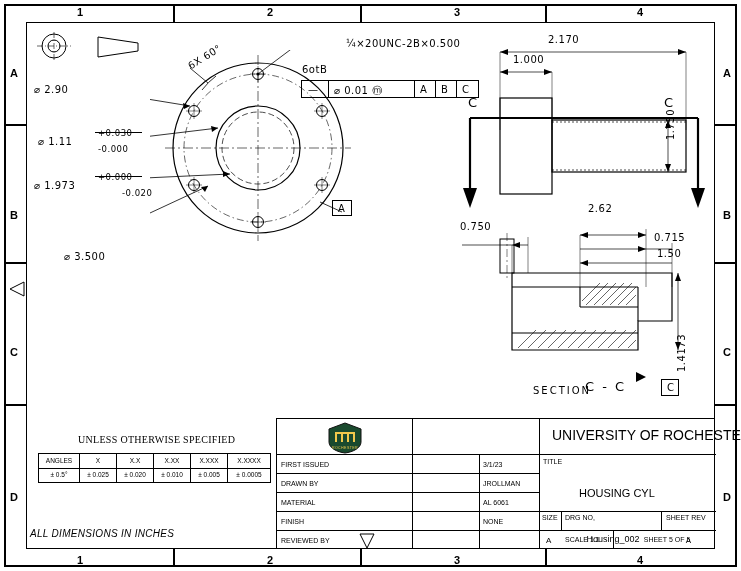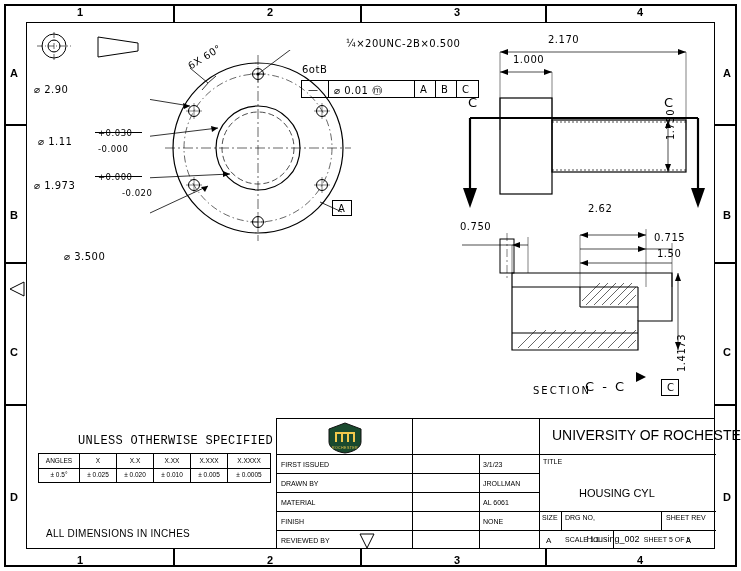--- a/index.html
+++ b/index.html
@@ -78,22 +78,22 @@
     white-space: nowrap;
   }
   .tol-cell {
     font-family: "Liberation Sans", sans-serif;
     font-size: 6.5px;
     text-align: center;
     color: #000;
     white-space: nowrap;
   }
   .notes {
-    font-family: Liberation Mono, monospace;
-    font-size: 12px;
+    font-family: Liberation Serif, serif;
+    font-size: 10px;
     color: #000;
     letter-spacing: 0.3px;
   }
   .notes-lg {
     font-family: "Liberation Sans", sans-serif;
     font-size: 10px;
     color: #000;
     letter-spacing: 0.3px;
   }
   svg { display: block; }
@@ -358,21 +358,21 @@
   <div class="abs dtxt" style="left:654px; top:232px;">0.715</div>
   <div class="abs dtxt" style="left:676px; top:372px; transform:rotate(-90deg); transform-origin:left top;">1.4173</div>
 
   <div class="abs dtxt" style="left:533px; top:385px; letter-spacing:2px;">SECTION</div>
   <div class="abs dtxt dtxt-lg" style="left:585px; top:379px; letter-spacing:2px;">C - C</div>
   <div class="abs" style="left:661px; top:379px; width:18px; height:17px; border:1px solid #000; box-sizing:border-box;">
     <div class="abs dtxt" style="left:5px; top:2px;">C</div>
   </div>
 
   <div class="abs notes" style="left:78px; top:434px;">UNLESS OTHERWISE SPECIFIED</div>
-  <div class="abs notes-lg" style="left:46px; top:528px;">ALL DIMENSIONS IN INCHES</div>
+  <div class="abs notes-lg" style="left:30px; top:528px;font-style:italic;">ALL DIMENSIONS IN INCHES</div>
 
   <div class="abs" style="left:38px; top:453px; width:233px; height:30px; border:1px solid #000; box-sizing:border-box;">
     <div class="abs tb-line" style="left:0; top:14px; width:231px; height:1px;"></div>
     <div class="abs tb-line" style="left:40px; top:0; width:1px; height:28px;"></div>
     <div class="abs tb-line" style="left:77px; top:0; width:1px; height:28px;"></div>
     <div class="abs tb-line" style="left:114px; top:0; width:1px; height:28px;"></div>
     <div class="abs tb-line" style="left:151px; top:0; width:1px; height:28px;"></div>
     <div class="abs tb-line" style="left:188px; top:0; width:1px; height:28px;"></div>
 
     <div class="abs tol-cell" style="left:0px;   top:3px; width:40px;">ANGLES</div>

